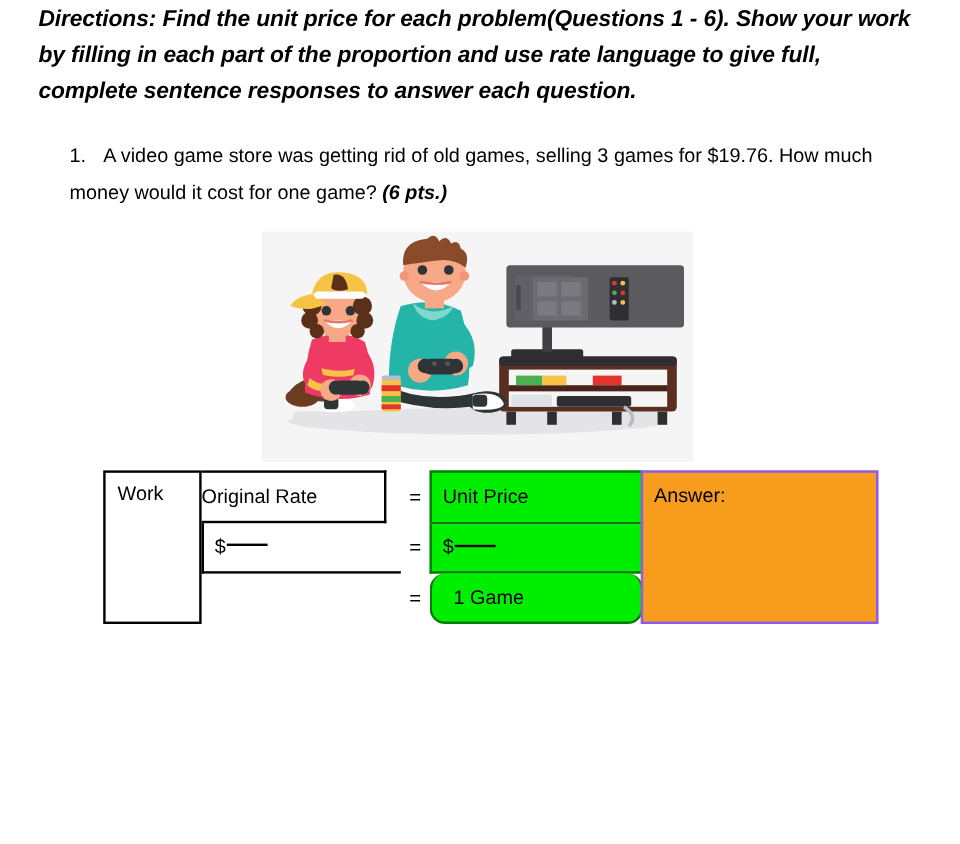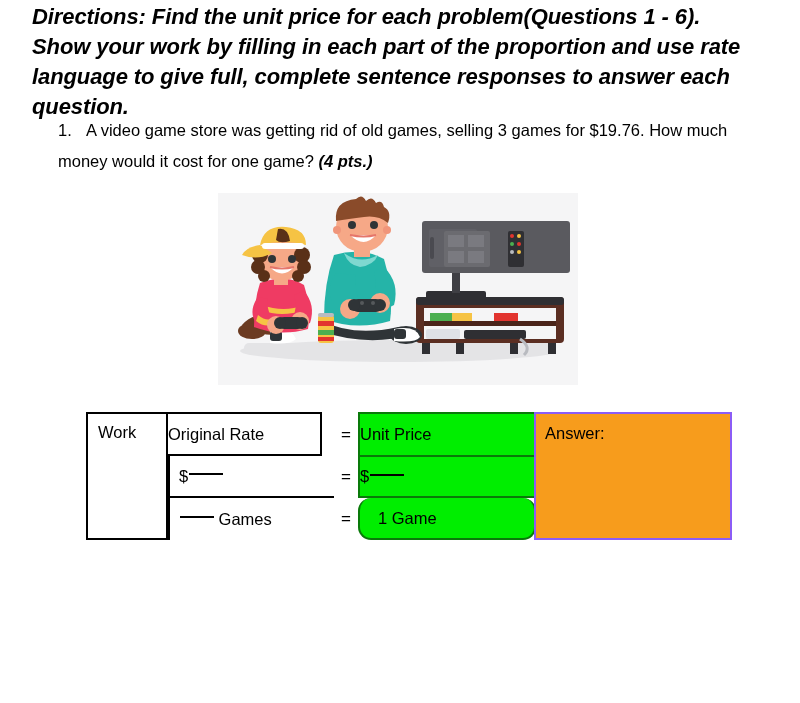--- a/index.html
+++ b/index.html
@@ -15,21 +15,21 @@
     color: #000000;
     overflow: hidden;
   }
 
   
   #directions {
     position: absolute;
     left: 32px;
     top: 2px;
     width: 730px;
-    font-size: 22px;
+    font-size: 19px;
     font-style: italic;
     font-weight: bold;
     line-height: 30px;
     letter-spacing: -0.1px;
   }
 
   
   #question {
     position: absolute;
     left: 58px;
@@ -62,21 +62,21 @@
     height: 192px;
     background: #f5f5f6;
     overflow: hidden;
   }
   #illustration svg { display: block; }
 
   
   #proportion-table {
     position: absolute;
     left: 86px;
-    top: 412px;
+    top: 392px;
     width: 646px;
     height: 128px;
   }
   .cell {
     position: absolute;
     box-sizing: border-box;
     font-size: 16.5px;
     display: flex;
     align-items: center;
   }
@@ -134,20 +134,21 @@
   #eq-row2 { top: 44px; }
   #eq-row3 { top: 86px; }
 
   
   .green {
     background: #00ee00;
     border: 2px solid #0a7a0a;
     left: 272px;
     width: 178px;
     box-sizing: border-box;
+    padding-left: 9px;
   }
   #unit-price-cell   { top: 0px;  height: 45px; }
   #right-numerator-cell { top: 45px; height: 41px; border-top: none; }
   #right-denominator-cell { top: 86px; height: 42px; border-top: none; padding-left: 18px; border-radius: 13px; }
 
   
   #answer-cell {
     left: 448px;
     top: 0;
     width: 198px;
@@ -167,21 +168,21 @@
     top: -2px;
   }
 </style>
 </head>
 <body>
 
 <div id="directions">Directions: Find the unit price for each problem(Questions 1 - 6). Show your work by filling in each part of the proportion and use rate language to give full, complete sentence responses to answer each question.</div>
 
 <div id="question">
   <span class="qnum">1.</span>
-  <span class="qbody"><span>A video game store was getting rid of old games, selling 3 games for $19.76. How much money would it cost for one game?</span> <span class="pts">(4 pts.)</span></span>
+  <span class="qbody"><span>A video game store was getting rid of old games, selling 3 games for $19.76. How much money would it cost for one game?</span> <span class="pts">(6 pts.)</span></span>
 </div>
 
 <div id="illustration">
   <svg width="360" height="192" viewBox="0 0 360 192">
     <rect x="0" y="0" width="360" height="192" fill="#f5f5f6"></rect>
 
     <ellipse cx="180" cy="158" rx="158" ry="11" fill="#e4e4e6"></ellipse>
     <rect x="26" y="150" width="310" height="10" rx="5" fill="#e4e4e6"></rect>
 
     <g>
@@ -332,23 +333,20 @@
 
   <div class="cell" id="original-rate-cell">
     <span>Original Rate</span>
   </div>
 
   <div class="cell" id="left-numerator-cell">
     <span>$</span>
       <span class="blank-underline"></span>
   </div>
 
-  <div class="cell" id="left-denominator-cell">
-    <span class="blank-underline"></span>&nbsp;<span>Games</span>
-  </div>
 
   <div class="cell eq" id="eq-row1">
     <span>=</span>
   </div>
   <div class="cell eq" id="eq-row2">
     <span>=</span>
   </div>
   <div class="cell eq" id="eq-row3">
     <span>=</span>
   </div>

